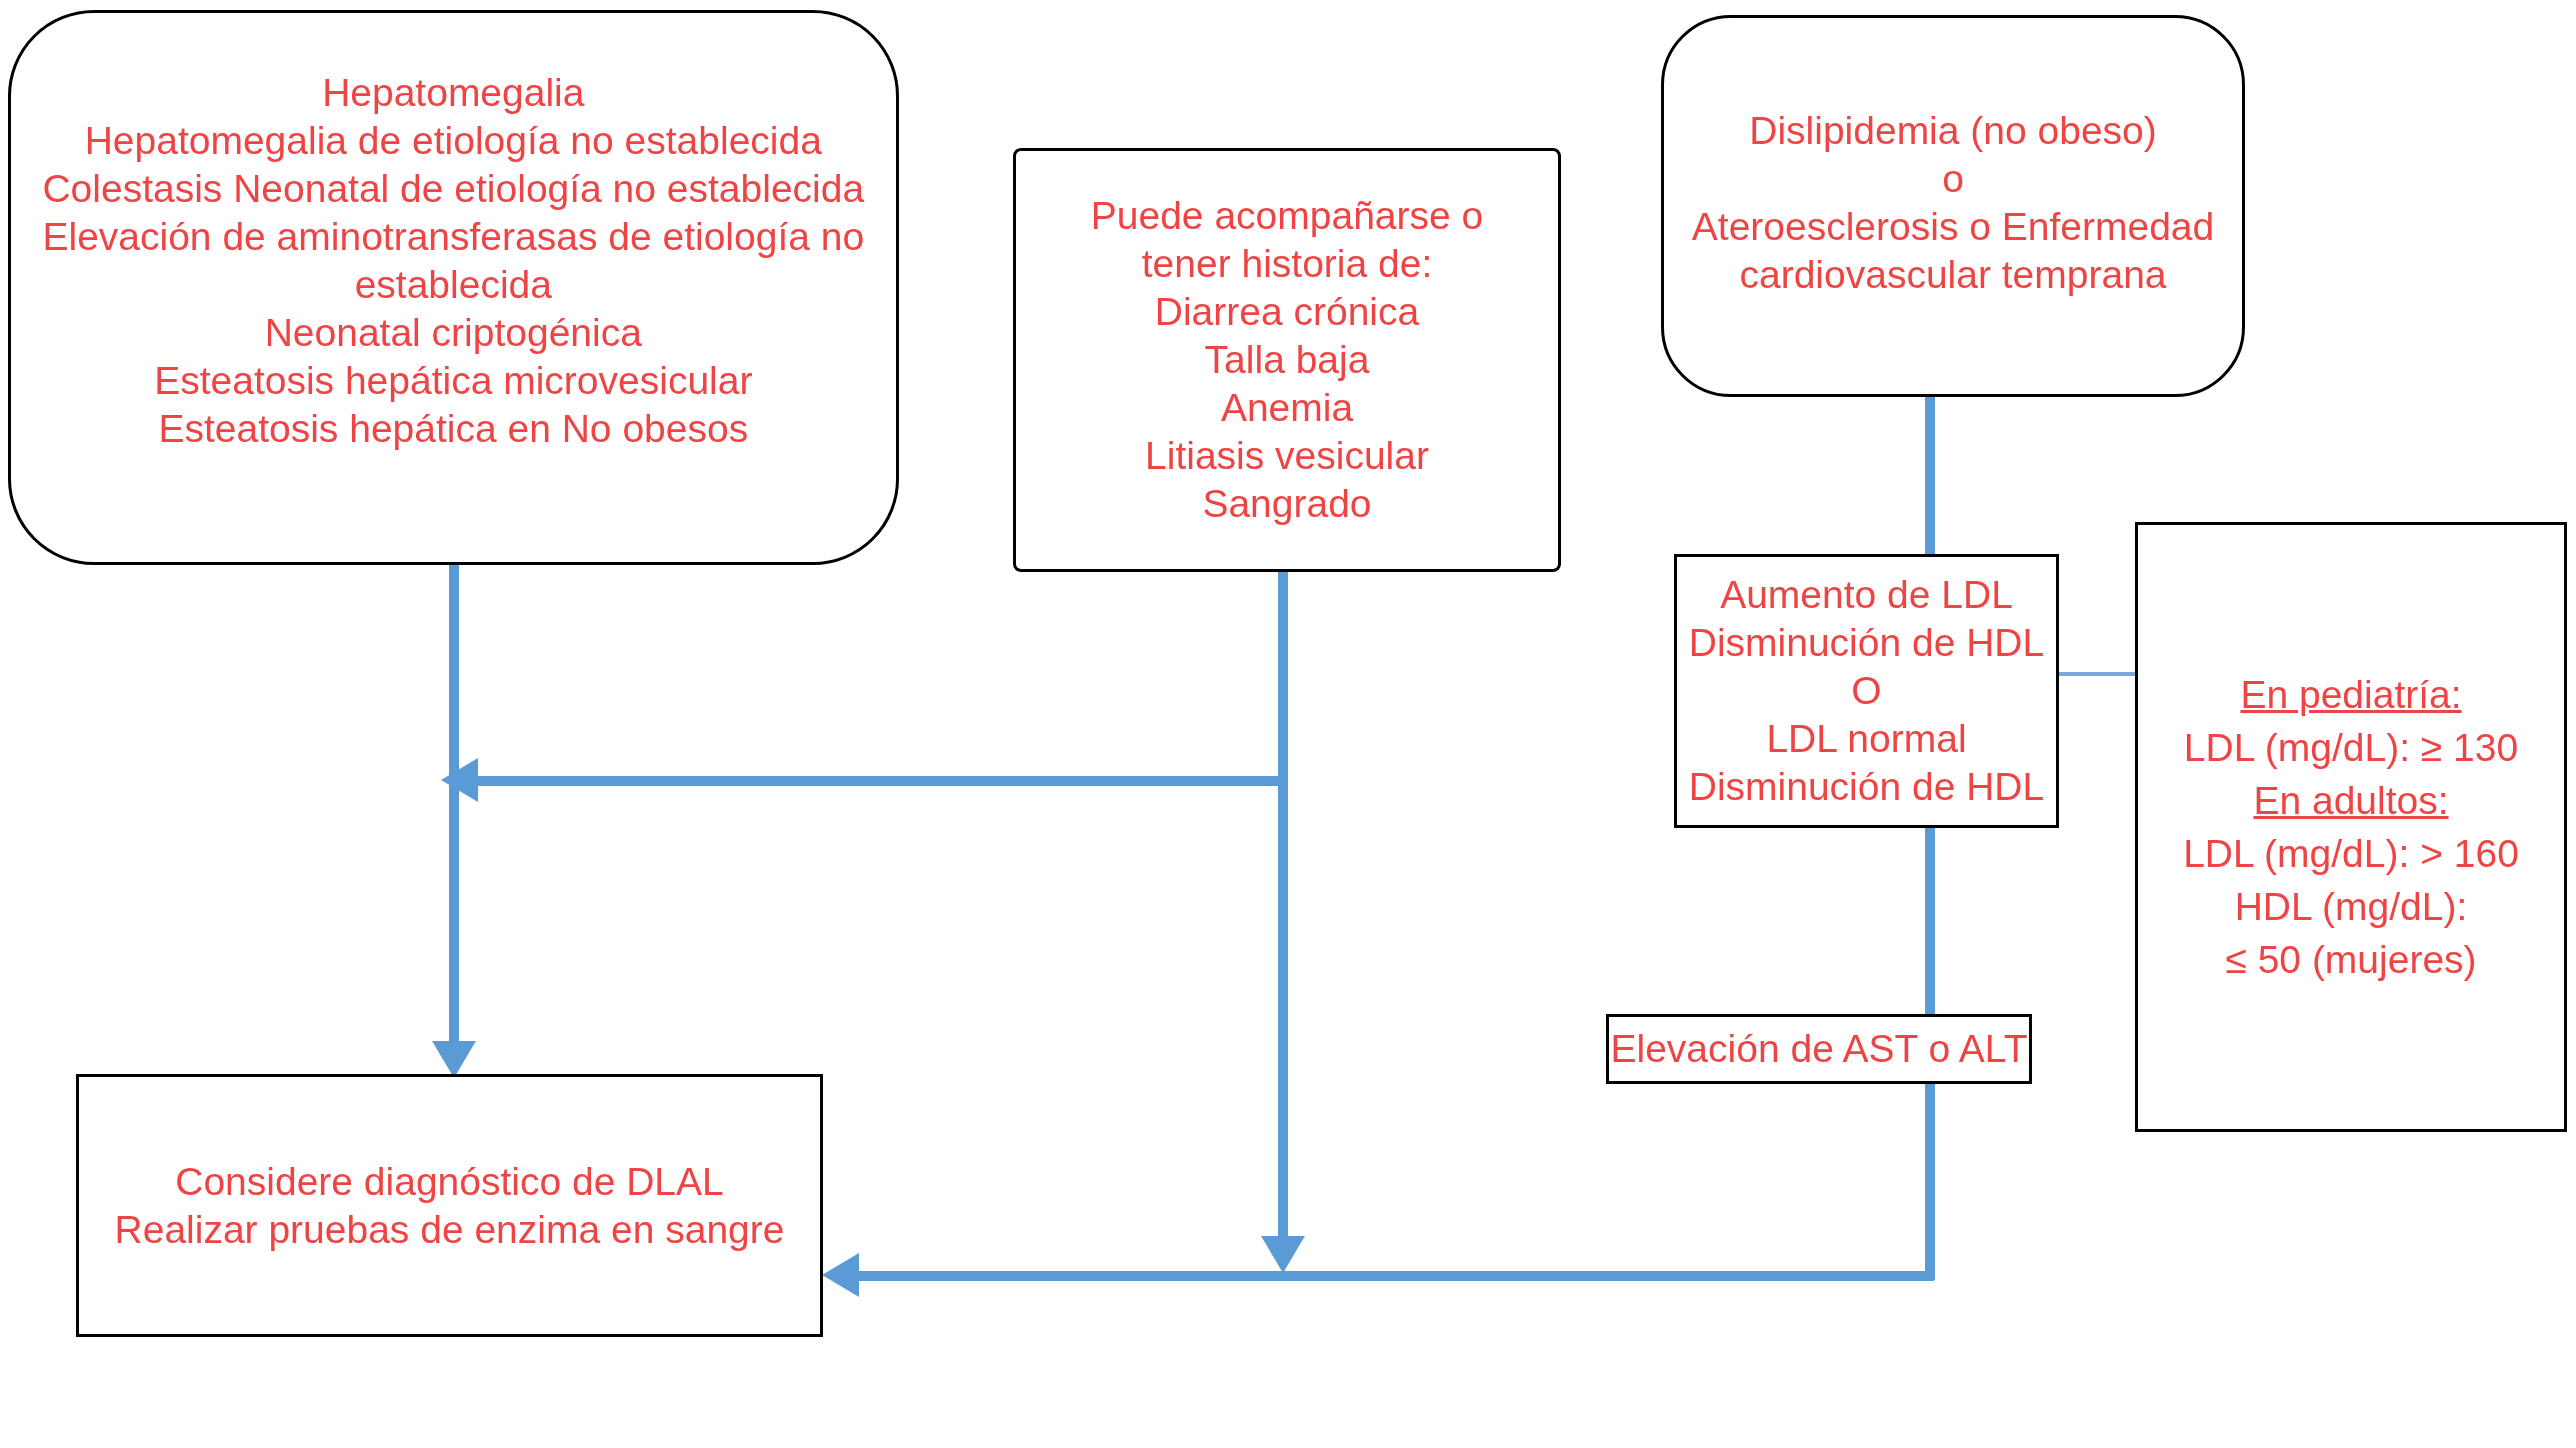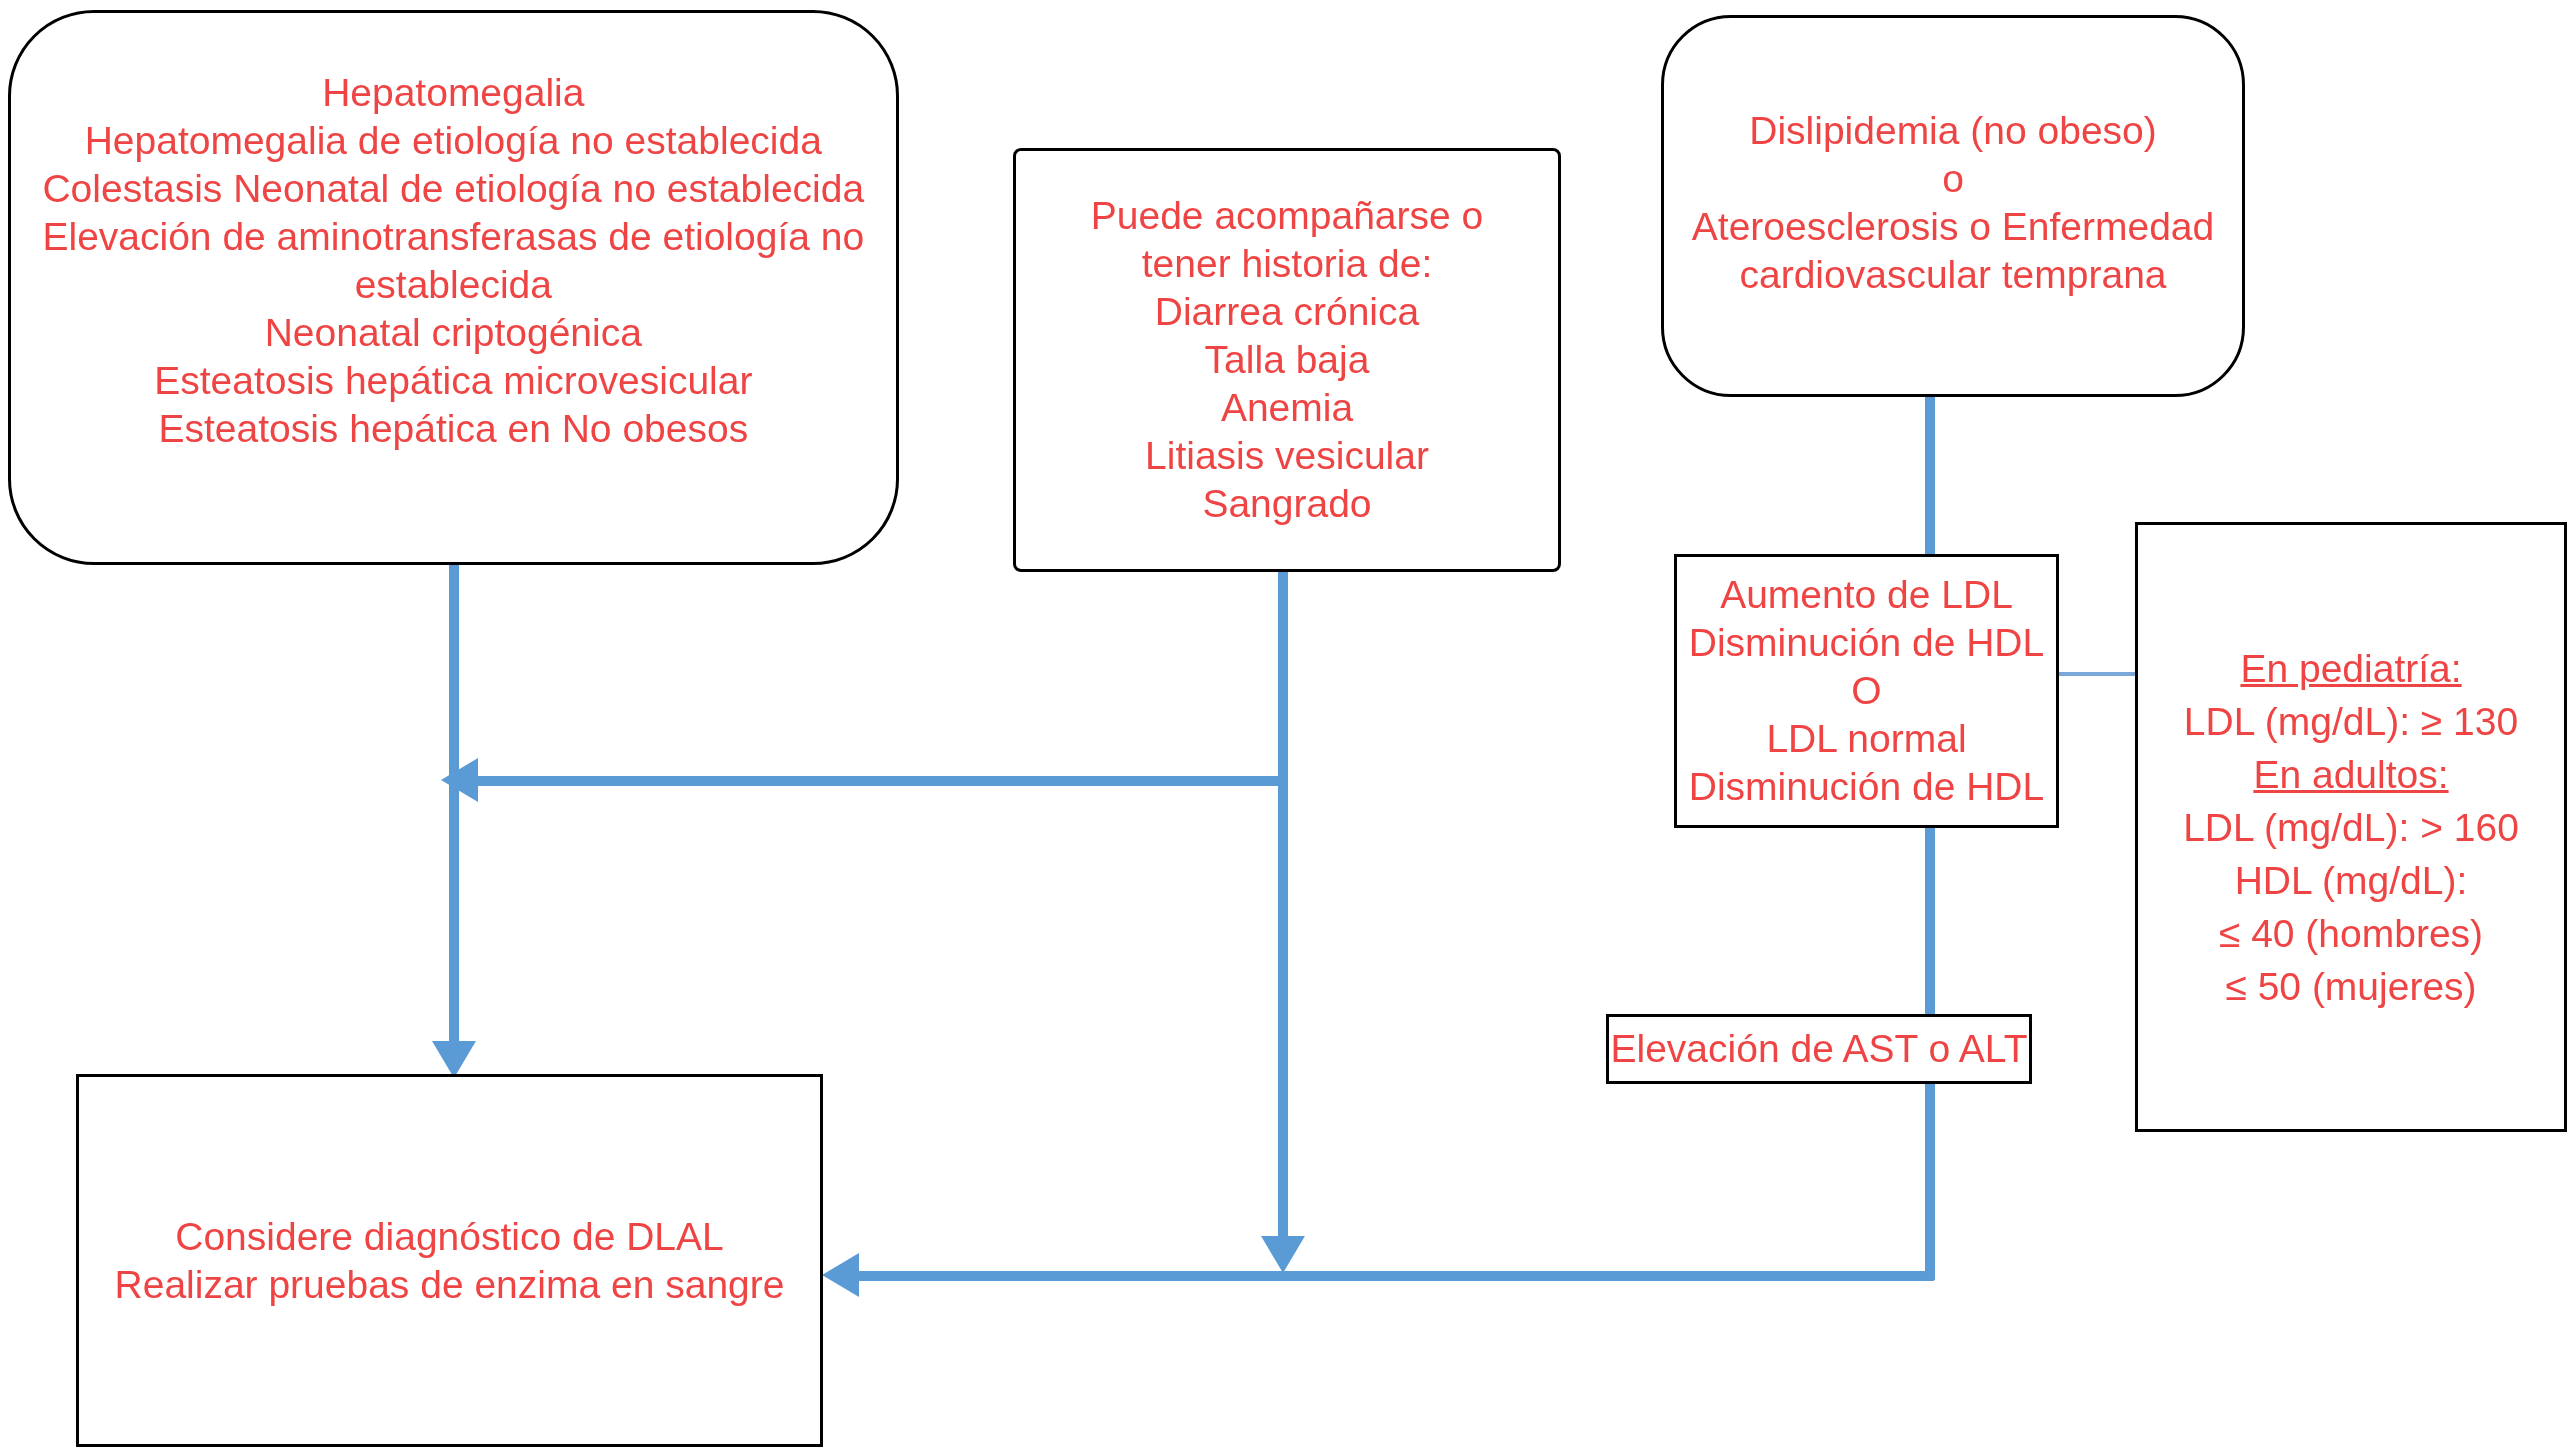--- a/index.html
+++ b/index.html
@@ -36,21 +36,21 @@
   .tl{width:100%;}
   .u{text-decoration:underline;}
 
   
   #box-signs        {left:7.8px;    top:9.7px;   width:891px; height:555px; padding:56px 13.6px 0 13.6px; border-radius:86px;}
   #box-history      {left:1013px; top:148px;  width:548px; height:424px; padding:41px 9.7px 0 9.7px; border-radius:8px;}
   #box-dyslipidemia {left:1661px; top:14.6px;   width:584px; height:382px; padding:89px 13.6px 0 13.6px; border-radius:70px;}
   #box-lipids       {left:1674px; top:554px;  width:385px; height:274px;}
   #box-thresholds   {left:2135px; top:522px;  width:432px; height:610px; line-height:53px;}
   #box-enzymes      {left:1606px; top:1014px; width:426px; height:70px;}
-  #box-diagnosis    {left:76px;   top:1074px; width:747px; height:373px;}
+  #box-diagnosis    {left:76px;   top:1074px; width:747px; height:263px;}
 
   
   .vline,.hline{position:absolute;background:var(--blue);}
   .vline{width:9.7px;}
   .hline{height:9.7px;}
   .thin{position:absolute;background:var(--conn);height:3.9px;}
 
   .arr-down{
     position:absolute;width:0;height:0;
     border-left:22.4px solid transparent;
@@ -119,21 +119,20 @@
     <div class="tl">LDL normal</div>
     <div class="tl">Disminución de HDL</div>
   </div>
 
   <div class="box flexcenter" id="box-thresholds">
     <div class="tl u">En pediatría:</div>
     <div class="tl">LDL (mg/dL): ≥ 130</div>
     <div class="tl u">En adultos: </div>
     <div class="tl">LDL (mg/dL): &gt; 160</div>
     <div class="tl">HDL (mg/dL):</div>
-    <div class="tl">≤ 40 (hombres)</div>
     <div class="tl">≤ 50 (mujeres)</div>
   </div>
 
   <div class="box flexcenter" id="box-enzymes">
     <div class="tl">Elevación de AST o ALT</div>
   </div>
 
   <div class="box flexcenter" id="box-diagnosis">
     <div class="tl">Considere diagnóstico de DLAL</div>
     <div class="tl">Realizar pruebas de enzima en sangre</div>

